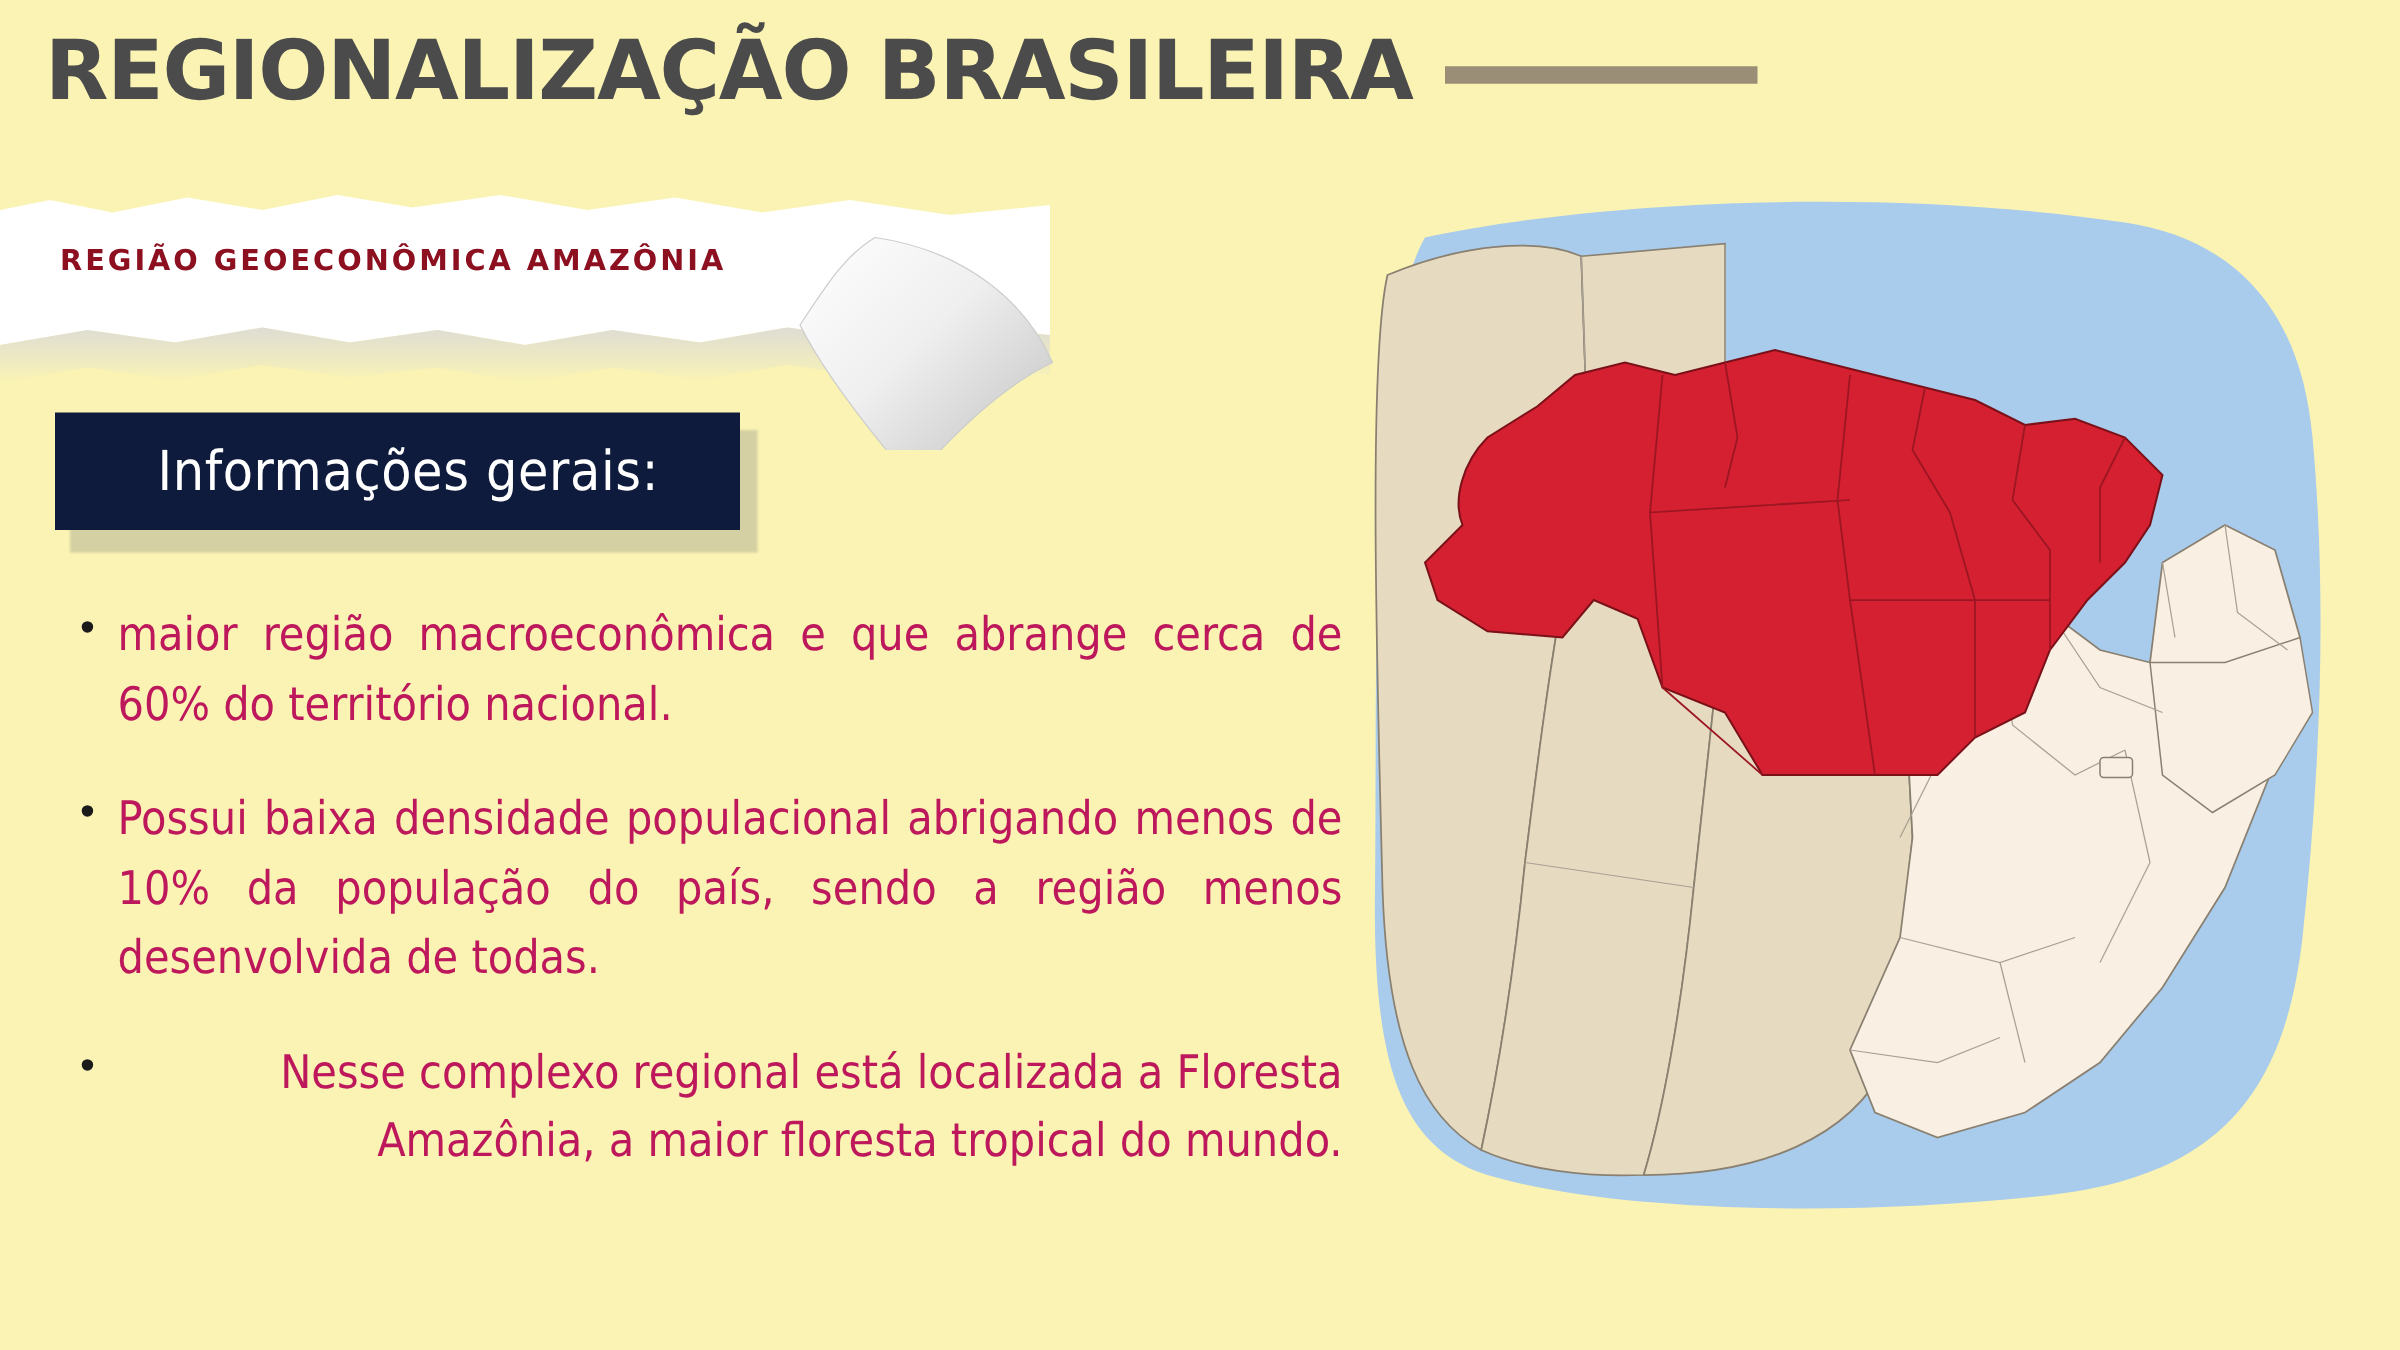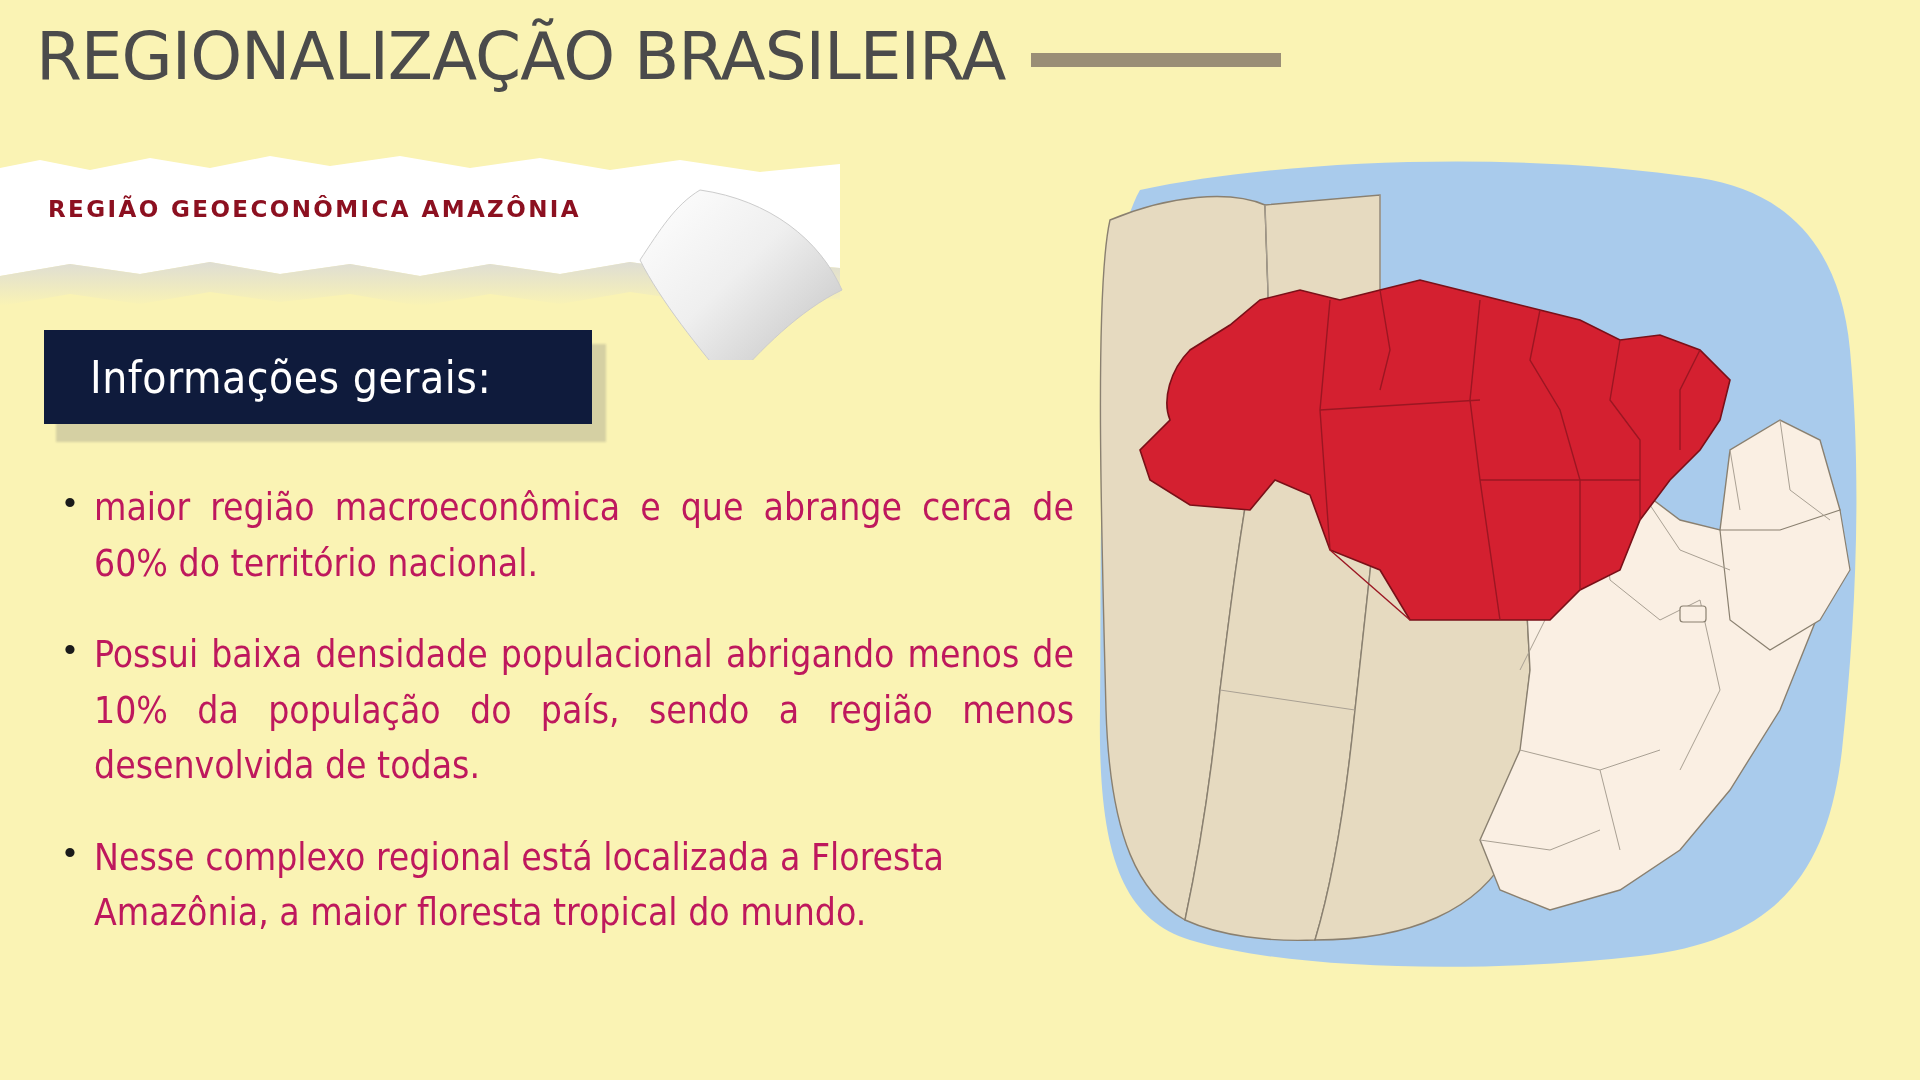--- a/index.html
+++ b/index.html
@@ -19,21 +19,21 @@
   .title-row {
     position: absolute;
     top: 22px;
     left: 36px;
     right: 0;
     display: flex;
     align-items: center;
   }
   .main-title {
     font-family: "DejaVu Sans", sans-serif;
-    font-weight: 400;
+    font-weight: 700;
     font-size: 66px;
     letter-spacing: -1px;
     color: #4B4B4B;
     white-space: nowrap;
     line-height: 1.05;
   }
   .title-rule {
     height: 14px;
     background: #9A8E76;
     flex: 0 0 250px;
@@ -81,20 +81,21 @@
     display: flex;
     align-items: center;
   }
   .info-box-label {
     color: #FFFFFF;
     font-family: "DejaVu Sans Condensed", "DejaVu Sans", sans-serif;
     font-size: 44px;
     font-weight: 400;
     padding-left: 46px;
     letter-spacing: 0.5px;
+    margin-left: 36px;
   }
 
   
   .bullets {
     position: absolute;
     top: 480px;
     left: 64px;
     width: 1010px;
   }
   .bullet {
@@ -109,21 +110,21 @@
     color: #1A1A1A;
   }
   .bullet-text {
     flex: 1;
     font-family: "DejaVu Sans Condensed", "DejaVu Sans", sans-serif;
     font-size: 37px;
     line-height: 1.5;
     text-align: justify;
     color: #be185d;
   }
-  .bullet.last .bullet-text { text-align: left; }
+  .bullet.last .bullet-text { text-align: right; }
 
   
   .map-wrap {
     position: absolute;
     top: 150px;
     left: 1080px;
     width: 820px;
     height: 830px;
   }
   .map-svg { display: block; }

